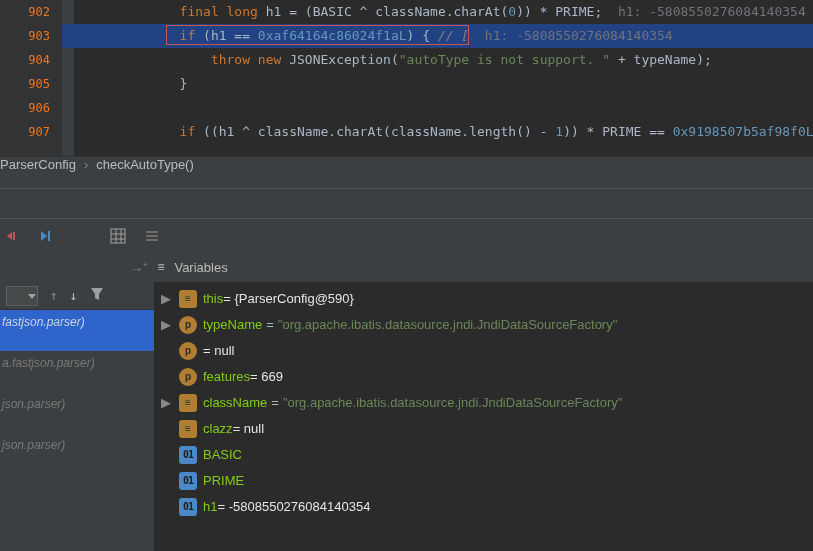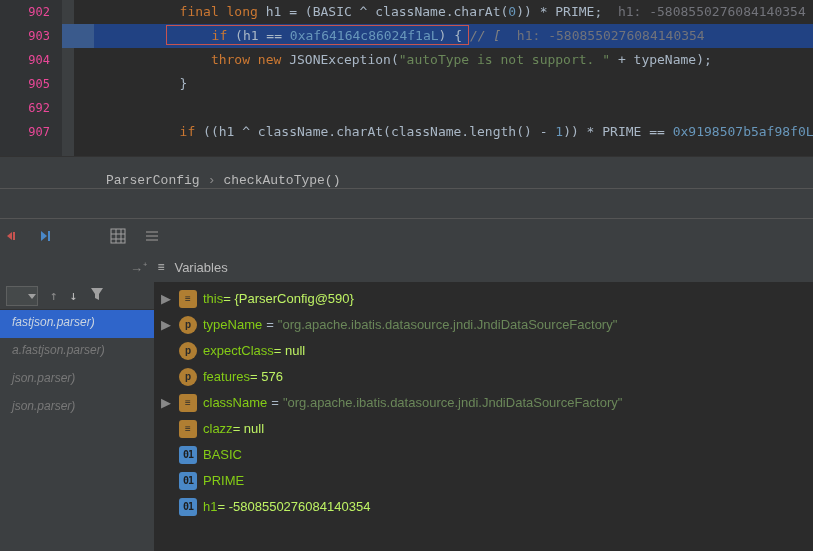--- a/index.html
+++ b/index.html
@@ -1,68 +1,68 @@
 <!DOCTYPE html>
 <html><head>
 <meta charset="utf-8">
 <style>
   * { margin:0; padding:0; box-sizing:border-box; }
   body { background:#2b2b2b; font-family:"Consolas","Monaco",monospace; font-size:13px; color:#a9b7c6; overflow:hidden; width:813px; height:551px; }
   .editor { position:relative; height:156px; background:#2b2b2b; display:flex; }
-  .gutter { width:62px; background:#313335; color:#ec4899; text-align:right; padding-right:12px; line-height:24px; font-size:12px; }
+  .gutter { width:62px; background:#313335; color:#f97316; text-align:right; padding-right:12px; line-height:24px; font-size:12px; }
   .gutter .ln { height:24px; }
   .code { flex:1; position:relative; line-height:24px; overflow:hidden; }
   .code-line { height:24px; white-space:pre; padding-left:8px; }
-  .hl-line { background:#214283;margin-left:32px; }
+  .hl-line { background:#214283; }
   .exec-stripe { position:absolute; left:62px; top:24px; width:34px; height:24px; background:#3a5a8c; }
   .marker-stripe { position:absolute; left:62px; top:0; width:12px; height:156px; background:#3c3f41; }
   .highlight-box { position:absolute; border:1px solid #c75450; }
   .kw { color:#cc7832; }
   .num { color:#6897bb; }
   .str { color:#6a8759; }
   .fn { color:#a9b7c6; }
   .comment { color:#808080; font-style:italic; }
   .inlay { color:#72737a; }
-  .breadcrumb { height:32px; background:#3c3f41; border-top:1px solid #323232; display:flex; align-items:flex-end; padding-left:106px; font-family:Liberation Mono, monospace; font-size:13px; color:#bbbbbb; }
+  .breadcrumb { height:32px; background:#3c3f41; border-top:1px solid #323232; display:flex; align-items:flex-start; font-family:Liberation Sans, sans-serif; font-size:13px; color:#bbbbbb; }
   .bc-sep { margin:0 8px; color:#888; }
   .spacer { height:31px; background:#3c3f41; border-top:1px solid #555; border-bottom:1px solid #555; }
   .toolbar { height:33px; background:#3c3f41; display:flex; align-items:center; gap:18px; padding-left:4px; }
   .toolbar .icon { width:16px; height:16px; }
   .vars-header { height:30px; background:#3c3f41; display:flex; align-items:center; padding-left:130px; font-family:sans-serif; font-size:13px; color:#bbbbbb; gap:10px; }
   .debug-body { display:flex; height:269px; }
   .frames { width:155px; background:#3c3f41; border-right:1px solid #2b2b2b; }
   .frames-tb { height:28px; display:flex; align-items:center; gap:12px; padding-left:6px; border-bottom:1px solid #323232; }
   .frames-dd { width:32px; height:20px; border:1px solid #5e6060; background:#45494a; }
-  .frame-item { height:28px; line-height:24px; padding-left:12px; font-style:italic; color:#787878; font-family:sans-serif; font-size:12px; white-space:nowrap; overflow:hidden; }
+  .frame-item { height:41px; line-height:24px; padding-left:2px; font-style:italic; color:#787878; font-family:sans-serif; font-size:12px; white-space:nowrap; overflow:hidden; }
   .frame-item.sel { background:#2f65ca; color:#c9d4e1; }
   .vars { flex:1; background:#2b2b2b; padding-top:4px; font-family:sans-serif; font-size:13px; line-height:26px; }
   .var-row { display:flex; align-items:center; height:26px; padding-left:6px; }
   .tw { width:18px; color:#888; cursor:pointer; }
   .vicon { width:18px; height:18px; border-radius:3px; display:inline-flex; align-items:center; justify-content:center; font-size:10px; font-weight:bold; margin-right:6px; }
   .vicon.obj { background:#b07e32; color:#2b2b2b; }
   .vicon.p   { background:#b07e32; color:#2b2b2b; border-radius:50%; }
   .vicon.f   { background:#4a88c7; color:#1e1e1e; font-family:monospace; font-size:10px; letter-spacing:-1px; }
   .vname { color:#84cc16; }
   .veq   { color:#a9b7c6; margin:0 4px; }
-  .vval  { color:#bef264; }
+  .vval  { color:#e5e5e5; }
   .vstr  { color:#6a8759; }
   .stack-icon { font-size:12px; color:#bdbdbd; }
 </style>
 </head>
 <body>
 
 <div class="editor">
   <div class="marker-stripe"></div>
   <div class="exec-stripe"></div>
   <div class="gutter">
     <div class="ln">902</div>
     <div class="ln">903</div>
     <div class="ln">904</div>
     <div class="ln">905</div>
-    <div class="ln">692</div>
+    <div class="ln">906</div>
     <div class="ln">907</div>
   </div>
   <div class="code">
     <div class="code-line">              <span class="kw">final</span> <span class="kw">long</span> <span>h1</span><span> = (BASIC ^ className.</span><span class="fn">charAt</span><span>(</span><span class="num">0</span><span>)) * PRIME;</span><span class="inlay">  h1: -5808550276084140354</span></div>
     <div class="code-line hl-line">              <span class="kw">if</span><span> (h1 == </span><span class="num">0xaf64164c86024f1aL</span><span>) { </span><span class="comment">// [</span>  <span class="inlay" style="color:#72737a">h1: -5808550276084140354</span></div>
     <div class="code-line">                  <span class="kw">throw</span> <span class="kw">new</span><span> JSONException(</span><span class="str">"autoType is not support. "</span><span> + typeName);</span></div>
     <div class="code-line">              <span>}</span></div>
     <div class="code-line"> </div>
     <div class="code-line">              <span class="kw">if</span><span> ((h1 ^ className.</span><span class="fn">charAt</span><span>(className.</span><span class="fn">length</span><span>() - </span><span class="num">1</span><span>)) * PRIME == </span><span class="num">0x9198507b5af98f0L</span></div>
     <div class="highlight-box" style="left:104px; top:25px; width:303px; height:20px;"></div>
@@ -133,28 +133,27 @@
     <div class="var-row">
         <span class="tw">▶</span>
         <span class="vicon p">p</span>
         <span class="vname">typeName</span>
         <span class="veq"> = </span>
         <span class="vstr">"org.apache.ibatis.datasource.jndi.JndiDataSourceFactory"</span>
       </div>
     <div class="var-row">
         <span class="tw"></span>
         <span class="vicon p">p</span>
-        <span class="vname">expectClass</span>
         <span class="vval"> = null</span>
       </div>
     <div class="var-row">
         <span class="tw"></span>
         <span class="vicon p">p</span>
         <span class="vname">features</span>
-        <span class="vval"> = 576</span>
+        <span class="vval"> = 669</span>
       </div>
     <div class="var-row">
         <span class="tw">▶</span>
         <span class="vicon obj">≡</span>
         <span class="vname">className</span>
         <span class="veq"> = </span>
         <span class="vstr">"org.apache.ibatis.datasource.jndi.JndiDataSourceFactory"</span>
       </div>
     <div class="var-row">
         <span class="tw"></span>

